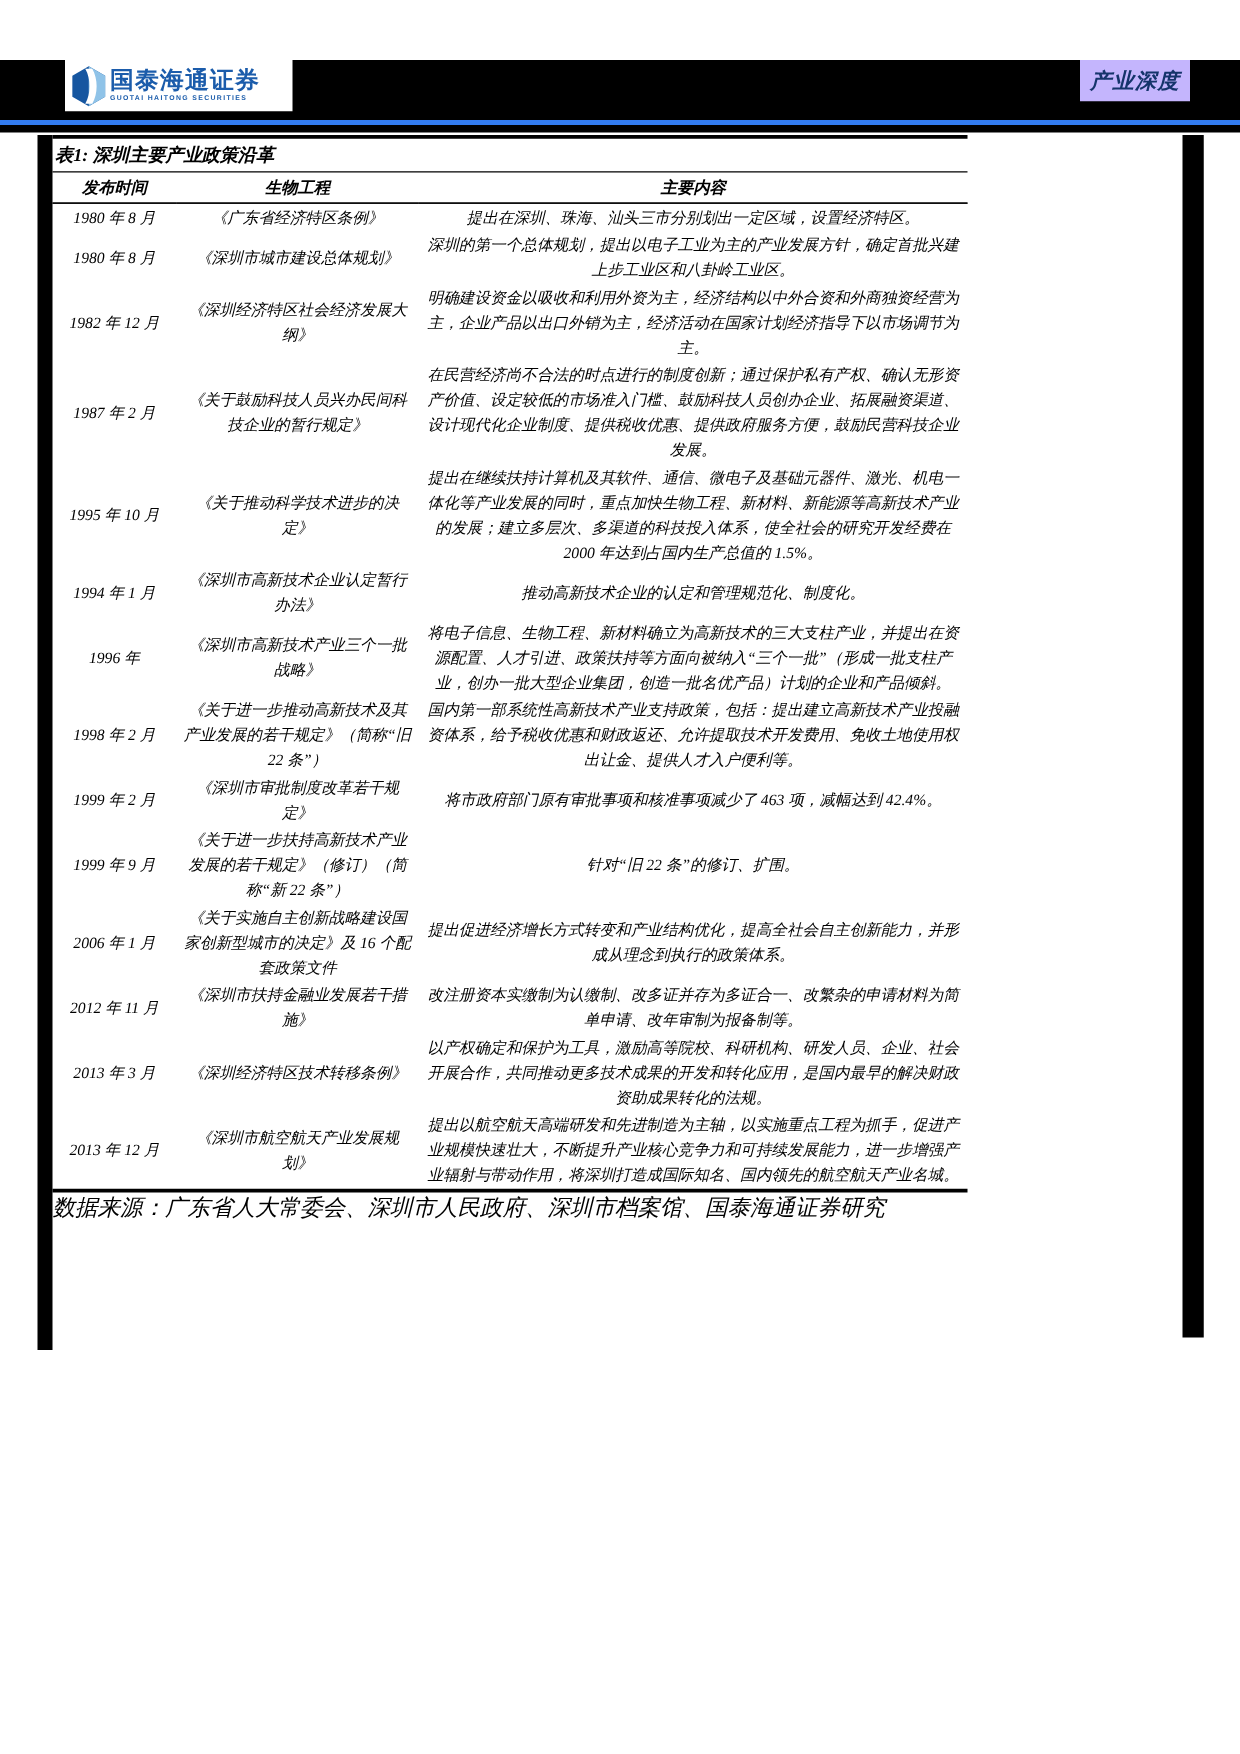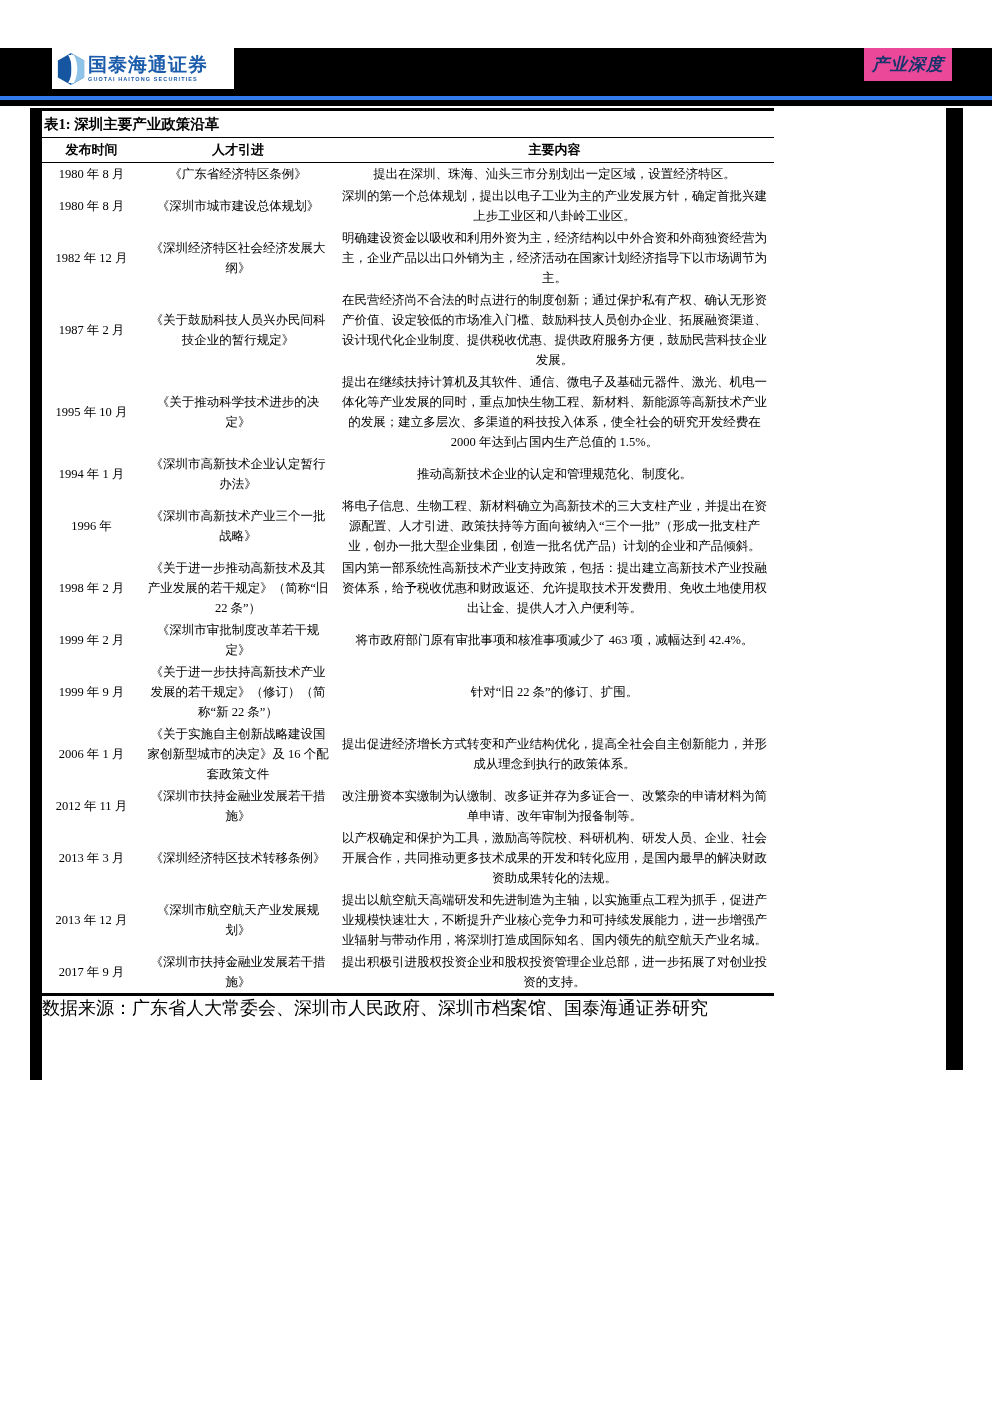--- a/index.html
+++ b/index.html
@@ -38,40 +38,40 @@
     font-weight:bold;font-size:19px;letter-spacing:1px;
     color:var(--logo-blue);
   }
   .logo-en{
     font-family:"Liberation Sans","DejaVu Sans",sans-serif;
     font-weight:bold;font-size:5.5px;letter-spacing:1.1px;
     color:var(--logo-blue);margin-top:3px;
   }
   .report-type-box{
     position:absolute;right:40px;top:0;width:88px;height:33px;
-    background:#ec4899;
+    background:#c4b5fd;
     display:flex;align-items:center;justify-content:center;
   }
   .report-type{
     font-weight:bold;font-style:italic;font-size:17px;
     color:var(--report-blue);letter-spacing:1px;
     font-family:"Liberation Serif","DejaVu Serif",serif;
   }
   
   .left-strip{
     position:absolute;left:30px;top:108px;width:12px;height:972px;
     background:var(--frame);
   }
   .right-strip{
     position:absolute;left:946px;top:108px;width:17px;height:962px;
     background:var(--frame);
   }
   
   .table-wrap{
-    position:absolute;left:42px;top:108px;width:732px;
+    position:absolute;left:42px;top:108px;width:732px;font-style:italic;
   }
   .table-title{
     border-top:3px solid var(--frame);
     border-bottom:1px solid var(--frame);
     font-weight:bold;font-size:14.5px;
     padding:4px 2px 3px 2px;
   }
   table.policy{
     width:100%;border-collapse:collapse;
     font-size:12.5px;line-height:20px;
@@ -118,21 +118,21 @@
 <div class="left-strip"></div>
 <div class="right-strip"></div>
 
 <div class="table-wrap">
   <div class="table-title">表1: 深圳主要产业政策沿革</div>
 
   <table class="policy">
     <thead>
       <tr>
         <th class="col-date">发布时间</th>
-        <th class="col-name">人才引进</th>
+        <th class="col-name">生物工程</th>
         <th class="col-content">主要内容</th>
       </tr>
     </thead>
     <tbody>
         <tr>
     <td>1980 年 8 月</td>
     <td>《广东省经济特区条例》</td>
     <td>提出在深圳、珠海、汕头三市分别划出一定区域，设置经济特区。</td>
   </tr>
         <tr>
@@ -193,23 +193,18 @@
         <tr>
     <td>2013 年 3 月</td>
     <td>《深圳经济特区技术转移条例》</td>
     <td>以产权确定和保护为工具，激励高等院校、科研机构、研发人员、企业、社会开展合作，共同推动更多技术成果的开发和转化应用，是国内最早的解决财政资助成果转化的法规。</td>
   </tr>
         <tr>
     <td>2013 年 12 月</td>
     <td>《深圳市航空航天产业发展规划》</td>
     <td>提出以航空航天高端研发和先进制造为主轴，以实施重点工程为抓手，促进产业规模快速壮大，不断提升产业核心竞争力和可持续发展能力，进一步增强产业辐射与带动作用，将深圳打造成国际知名、国内领先的航空航天产业名城。</td>
   </tr>
-        <tr>
-    <td>2017 年 9 月</td>
-    <td>《深圳市扶持金融业发展若干措施》</td>
-    <td>提出积极引进股权投资企业和股权投资管理企业总部，进一步拓展了对创业投资的支持。</td>
-  </tr>
       </tbody>
   </table>
 
   <div class="bottom-border"></div>
   <div class="source-line">数据来源：广东省人大常委会、深圳市人民政府、深圳市档案馆、国泰海通证券研究</div>
 </div>
 
 </body></html>

